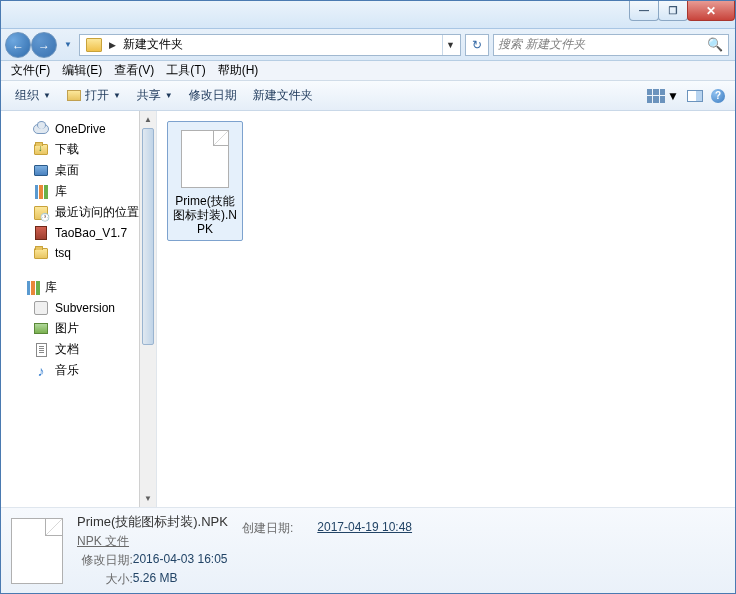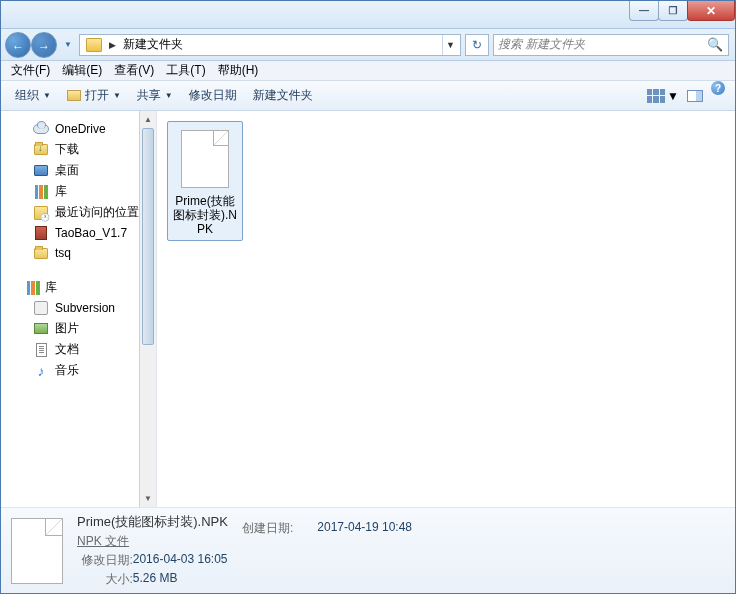--- a/index.html
+++ b/index.html
@@ -28,21 +28,21 @@
 .refresh-btn { width: 24px; height: 22px; background: #fff; border: 1px solid #a0b8d0; display: flex; align-items: center; justify-content: center; color: #366aa6; font-size: 13px; }
 .search-box { width: 236px; height: 22px; background: #fff; border: 1px solid #a0b8d0; display: flex; align-items: center; padding: 0 4px; }
 .search-box .placeholder { color: #808080; font-style: italic; flex: 1; }
 .search-box .mag { color: #366aa6; font-size: 13px; }
 
 
 .menu-bar { height: 20px; background: #f0f4fa; display: flex; align-items: center; padding: 0 4px; border-bottom: 1px solid #d0dce8; }
 .menu-item { padding: 2px 6px; }
 
 
-.toolbar { height: 30px; background: linear-gradient(#f8fbfe, #e5eef8); display: flex; padding: 0 6px; border-bottom: 1px solid #c9d8e8; }
+.toolbar { height: 30px; background: linear-gradient(#f8fbfe, #e5eef8); display: flex; align-items: center; padding: 0 6px; border-bottom: 1px solid #c9d8e8; }
 .tb-item { display: flex; align-items: center; gap: 4px; padding: 2px 8px; color: #1e395b; }
 .tb-item .dd { font-size: 8px; color: #1e395b; }
 .tb-sep { flex: 1; }
 .view-ic { display: flex; align-items: center; gap: 2px; padding: 2px 4px; }
 .tile-ic { width: 18px; height: 14px; display: grid; grid-template-columns: 1fr 1fr 1fr; gap: 1px; }
 .tile-ic div { background: #6b93bd; }
 .help-ic { width: 14px; height: 14px; border-radius: 50%; background: radial-gradient(circle at 30% 30%, #8ec0f0, #3d7cc0); color: #fff; display: flex; align-items: center; justify-content: center; font-size: 10px; font-weight: bold; margin: 0 4px; }
 
 
 .body { flex: 1; display: flex; overflow: hidden; }
@@ -92,21 +92,21 @@
 .details { height: 86px; border-top: 1px solid #dfe6ee; background: linear-gradient(#f6f9fd, #eaf1f9); display: flex; align-items: center; padding: 6px 10px; gap: 14px; }
 .details .thumb-lg { width: 52px; height: 66px; background: #fff; border: 1px solid #b0b0b0; position: relative; }
 .details .thumb-lg::before { content:""; position:absolute; top:0; right:0; width:16px; height:16px; background:linear-gradient(135deg,transparent 48%,#d8d8d8 50%,#fff 52%); border-left:1px solid #b0b0b0; border-bottom:1px solid #b0b0b0;}
 .details .info { display: flex; flex-direction: column; gap: 2px; }
 .details .info .fname { color: #333; font-size: 13px; }
 .details .info .ftype { color: #6a6a6a; text-decoration: underline; }
 .details .meta { display: grid; grid-template-columns: auto auto; gap: 2px 0; margin-left: 4px;}
 .details .meta .k { color: #6a6a6a; text-align: right; }
 .details .meta .v { color: #246; }
 .details .meta2 { display:flex; gap:24px; align-self:flex-start; margin-top:6px;}
-.details .meta2 .k { color:#6a6a6a;} .details .meta2 .v { color:#246;}
+.details .meta2 .k { color:#6a6a6a;} .details .meta2 .v { color:#246;text-decoration:underline;}
 </style>
 </head>
 <body>
 
 <div class="window">
 
   <div class="titlebar">
     <div class="win-btns">
       <div class="win-btn min">
           <span class="glyph">—</span>

